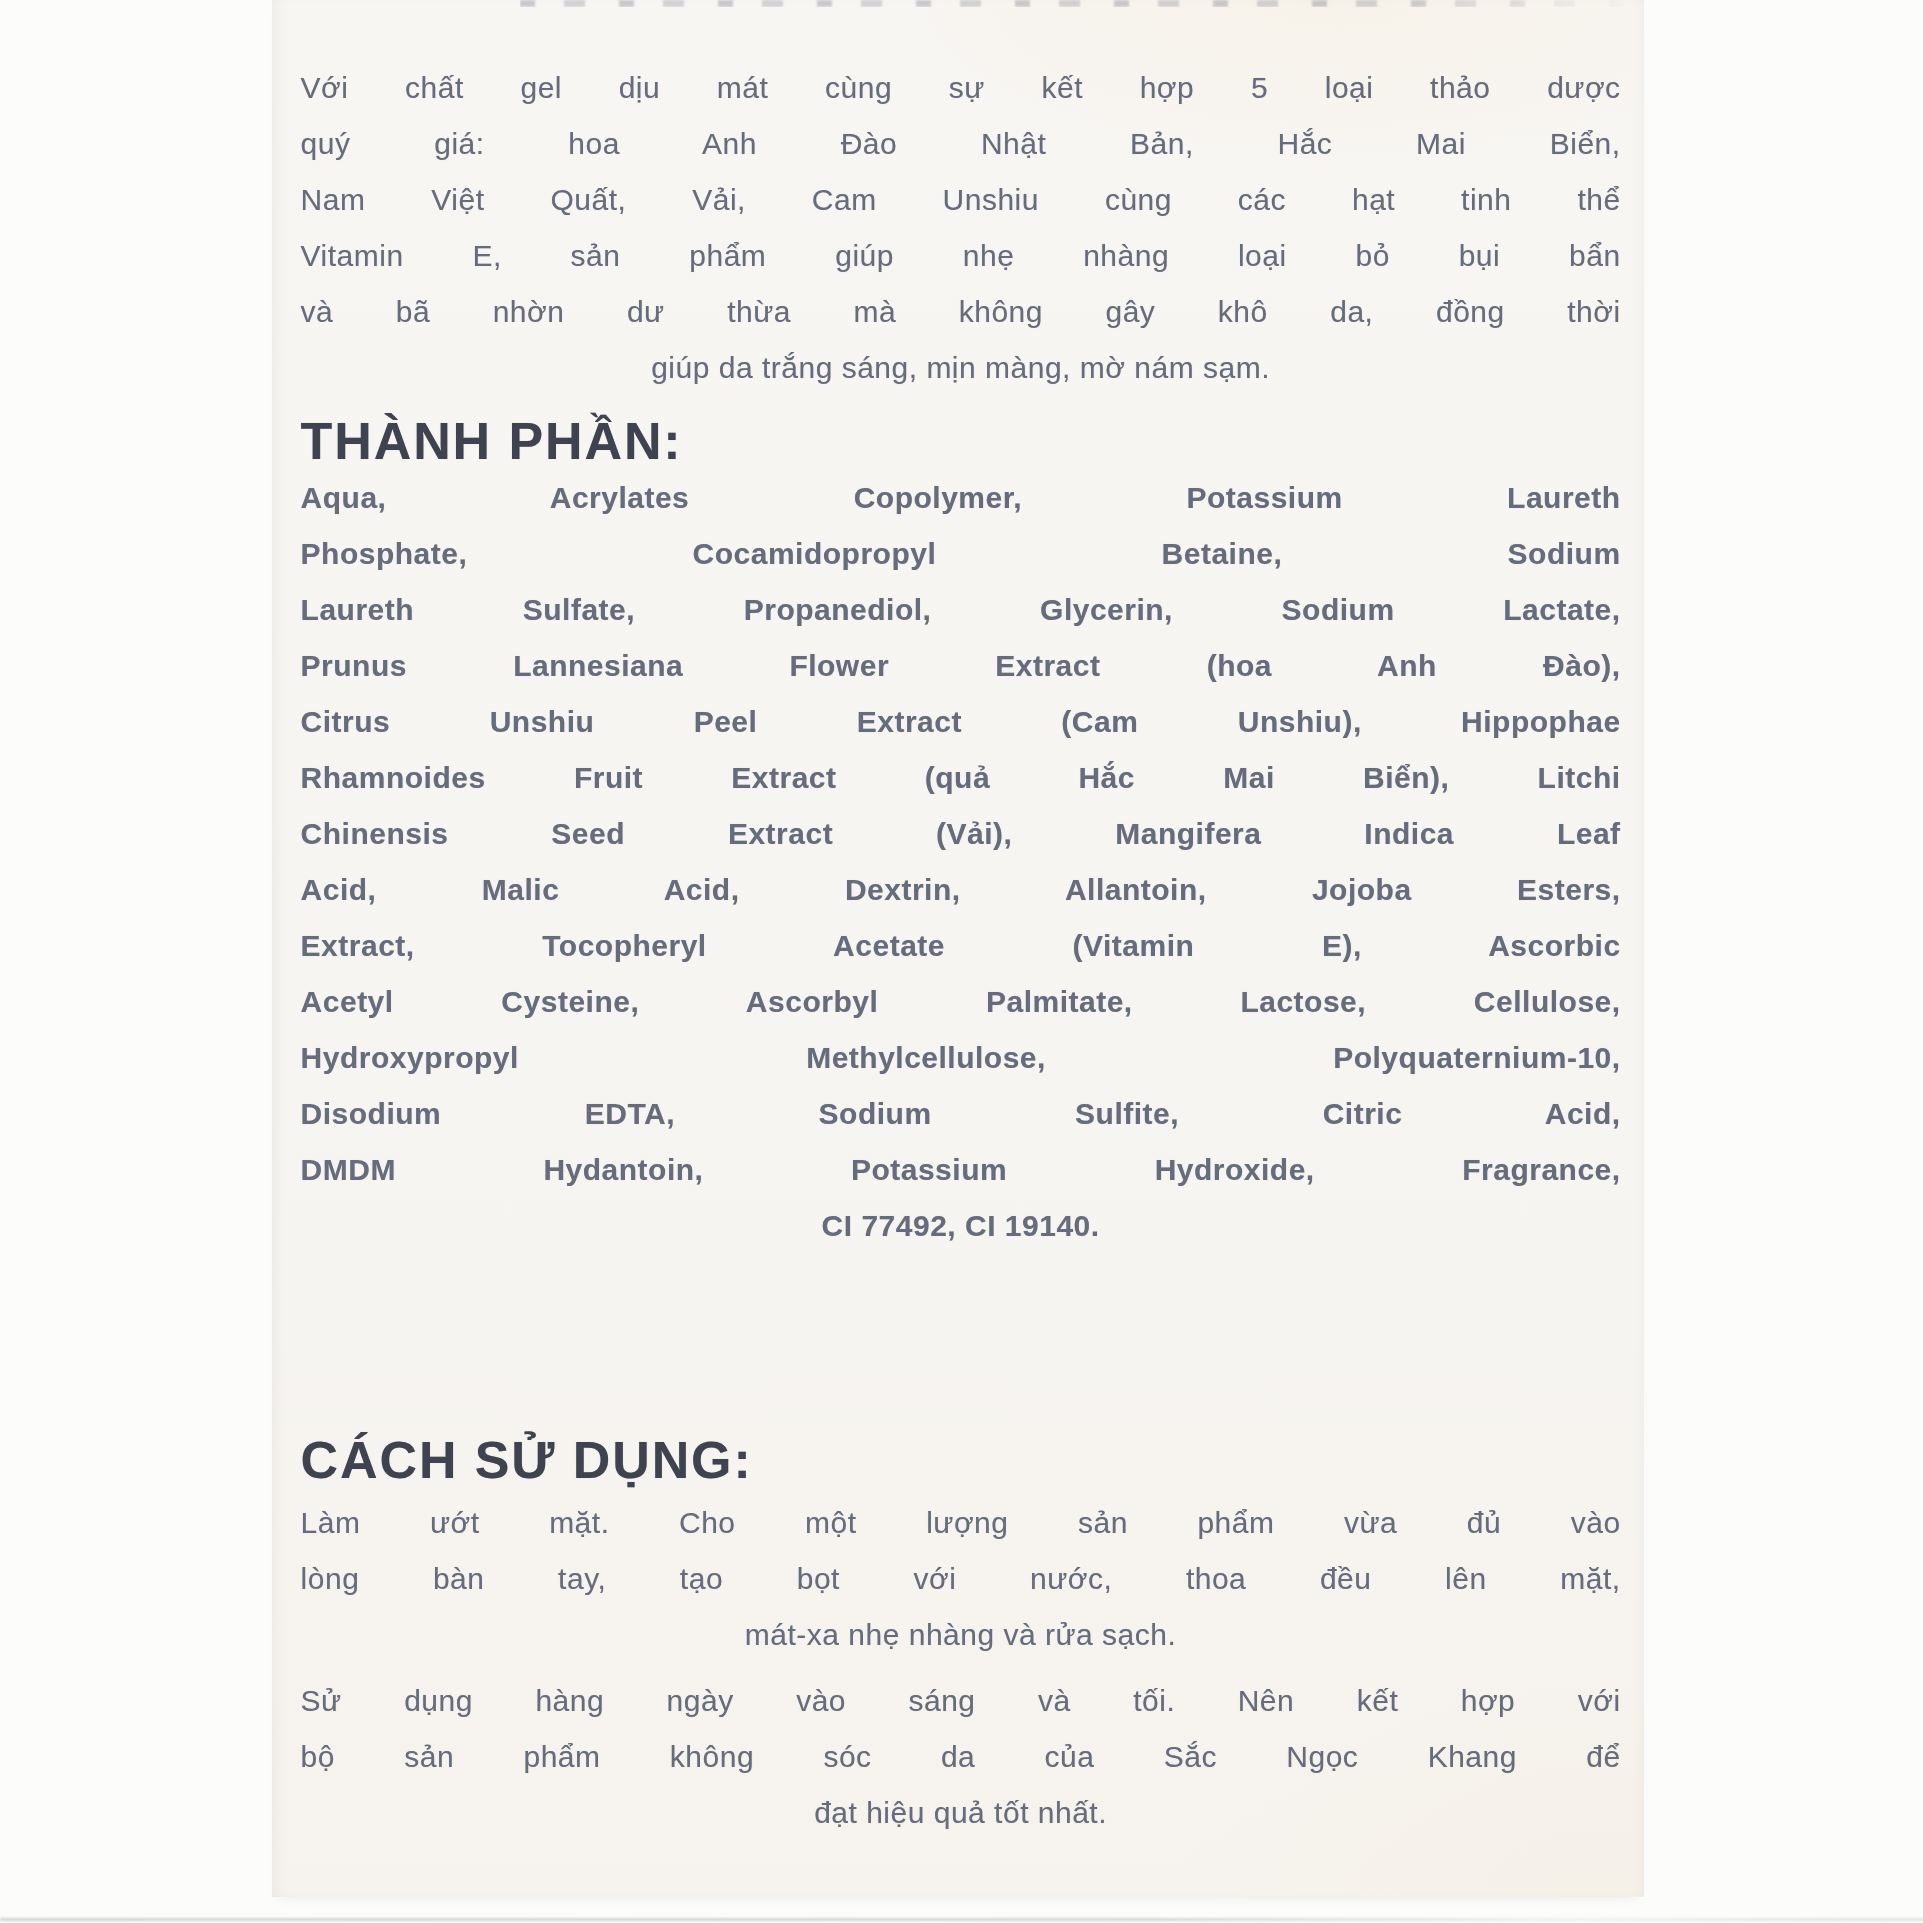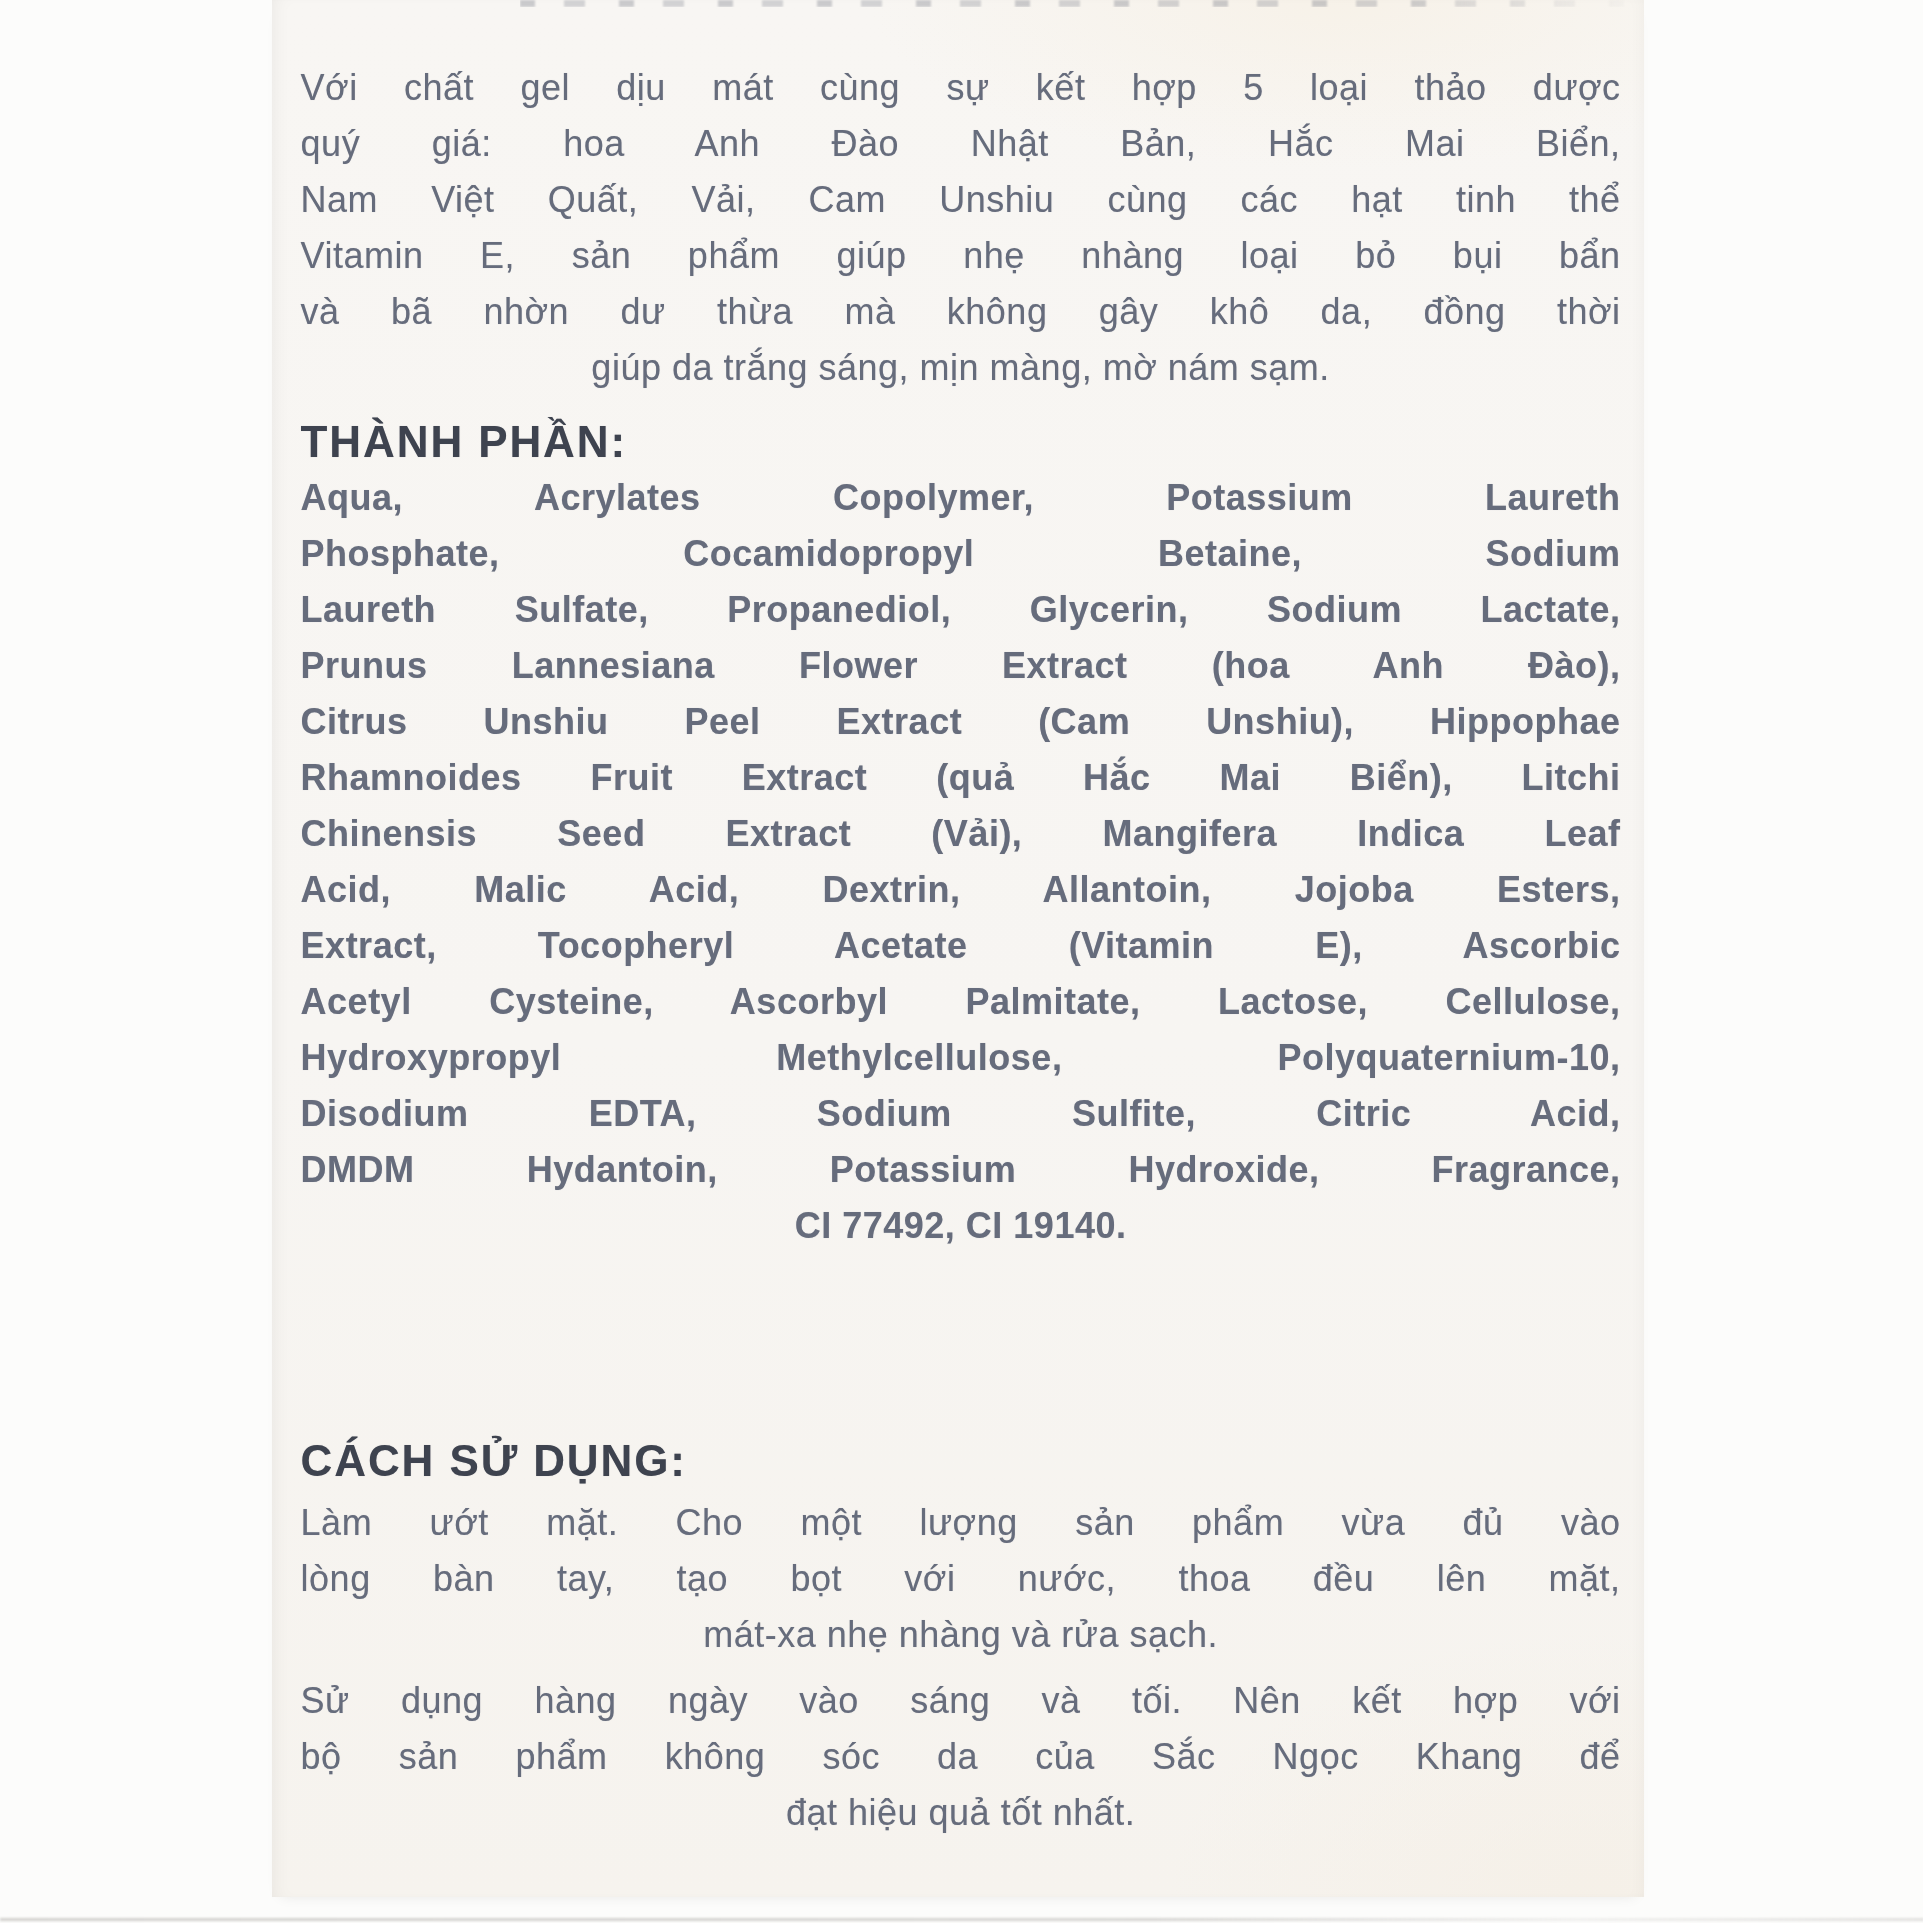--- a/index.html
+++ b/index.html
@@ -20,33 +20,33 @@
       linear-gradient(180deg,#f8f6f3 0%, #f7f5f2 55%, #f6f3ee 100%);
     box-shadow: inset 12px 0 19.5px -12px rgba(0,0,0,.07), inset -10.5px 0 18px -12px rgba(0,0,0,.05), 0 7.5px 13.5px -9px rgba(0,0,0,.10);
   }
   .textcol{
     position:absolute;
     left:28.6px; width:1320px;
     filter:blur(0.3px);
   }
   .line{
     height:56px; line-height:56px;
-    font-size:36px;
+    font-size:30px;
     color:#666c7c;
     letter-spacing:0.5px;
     text-shadow:0 0 0.8px rgba(102,108,124,.35);
     white-space:normal;
     overflow:visible;
   }
   .just{ text-align:justify; text-align-last:justify; }
   .left{ text-align:center; }
   .heading{
     position:absolute; left:28.6px; width:1320px;
     height:59px; line-height:59px;
-    font-size:44px; font-weight:bold;
+    font-size:52px; font-weight:bold;
     color:#3e434f;
     letter-spacing:1.9px;
     text-shadow:0 0 0.8px rgba(62,67,79,.35);
     filter:blur(0.2px);
   }
   .intro-block{ top:60px; }
   .heading-ingredients{ top:412px; }
   .ingredients-block{ top:470px;font-weight:bold; }
   .heading-usage{ top:1431px; }
   .usage-block-1{ top:1495px; }

